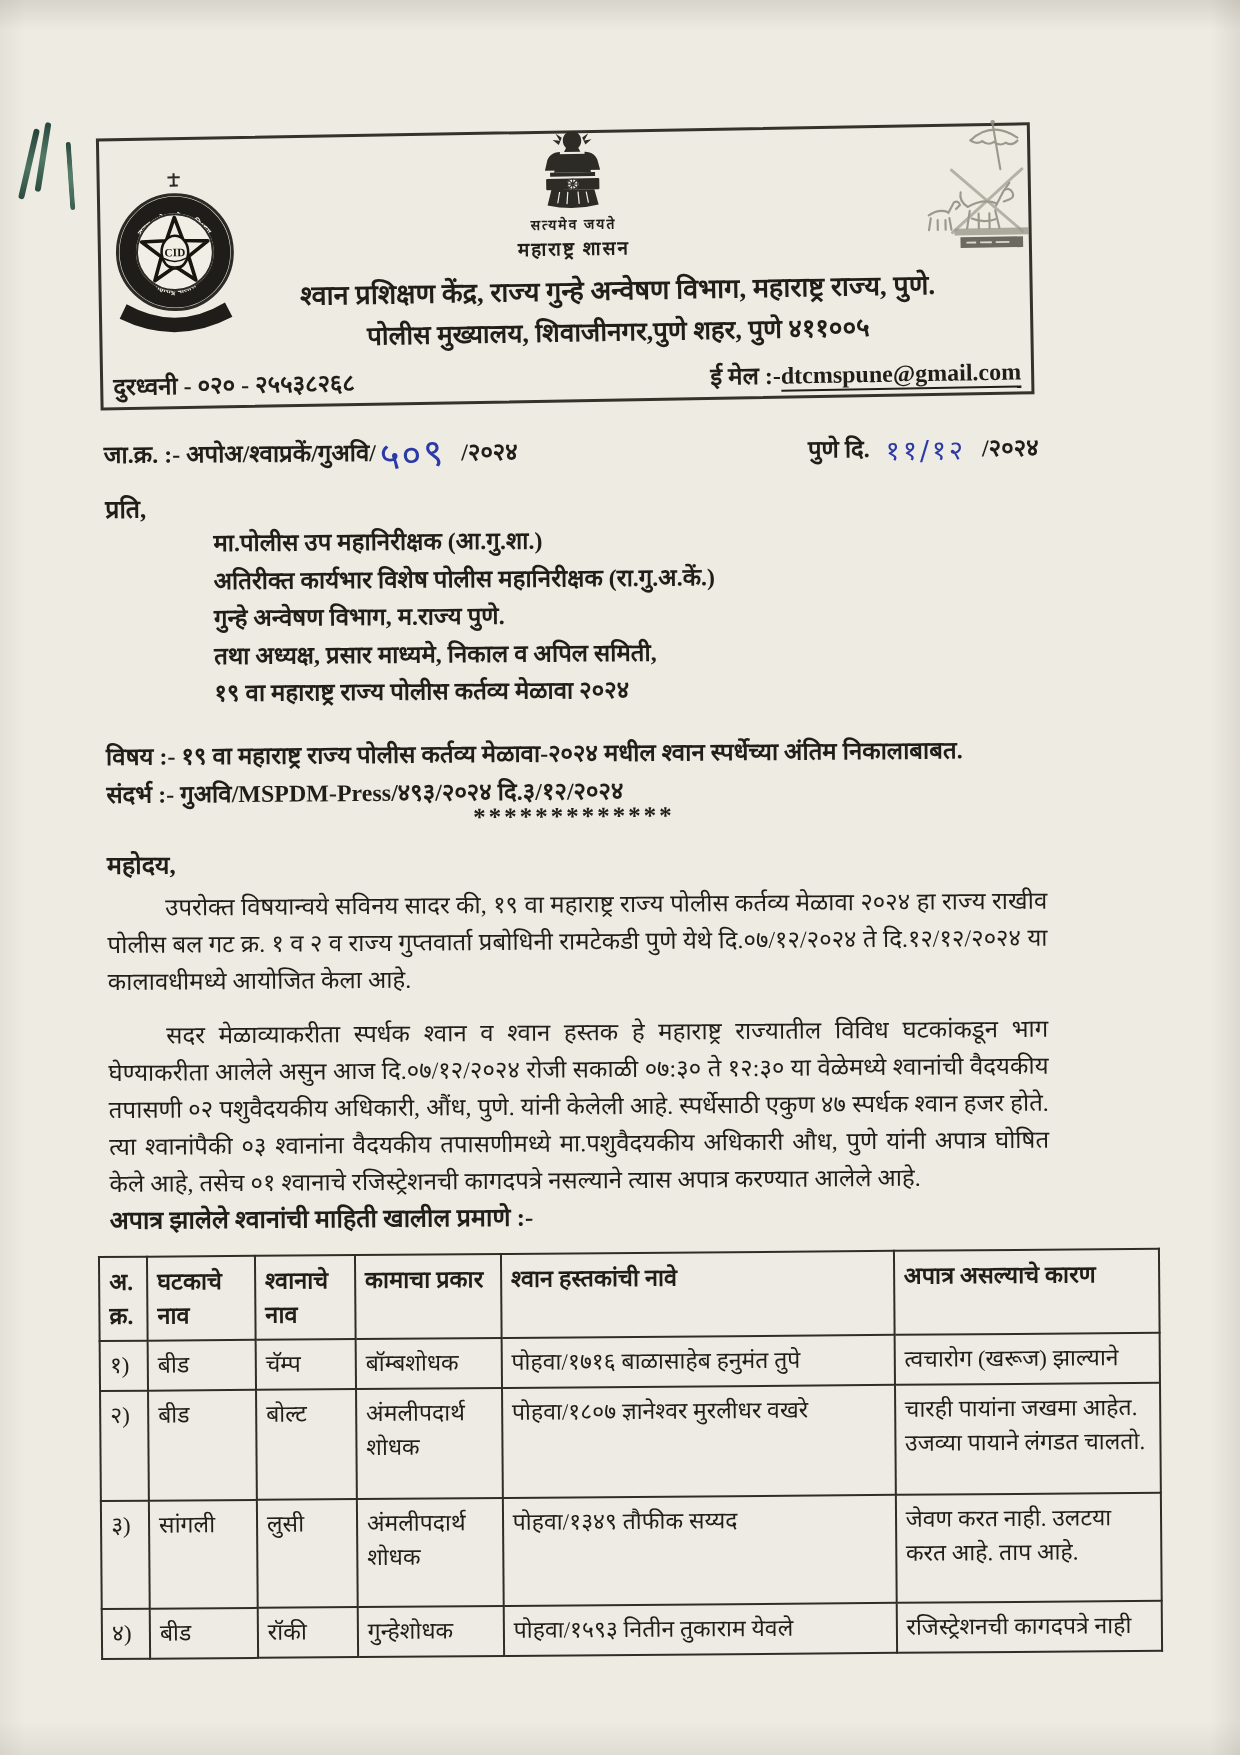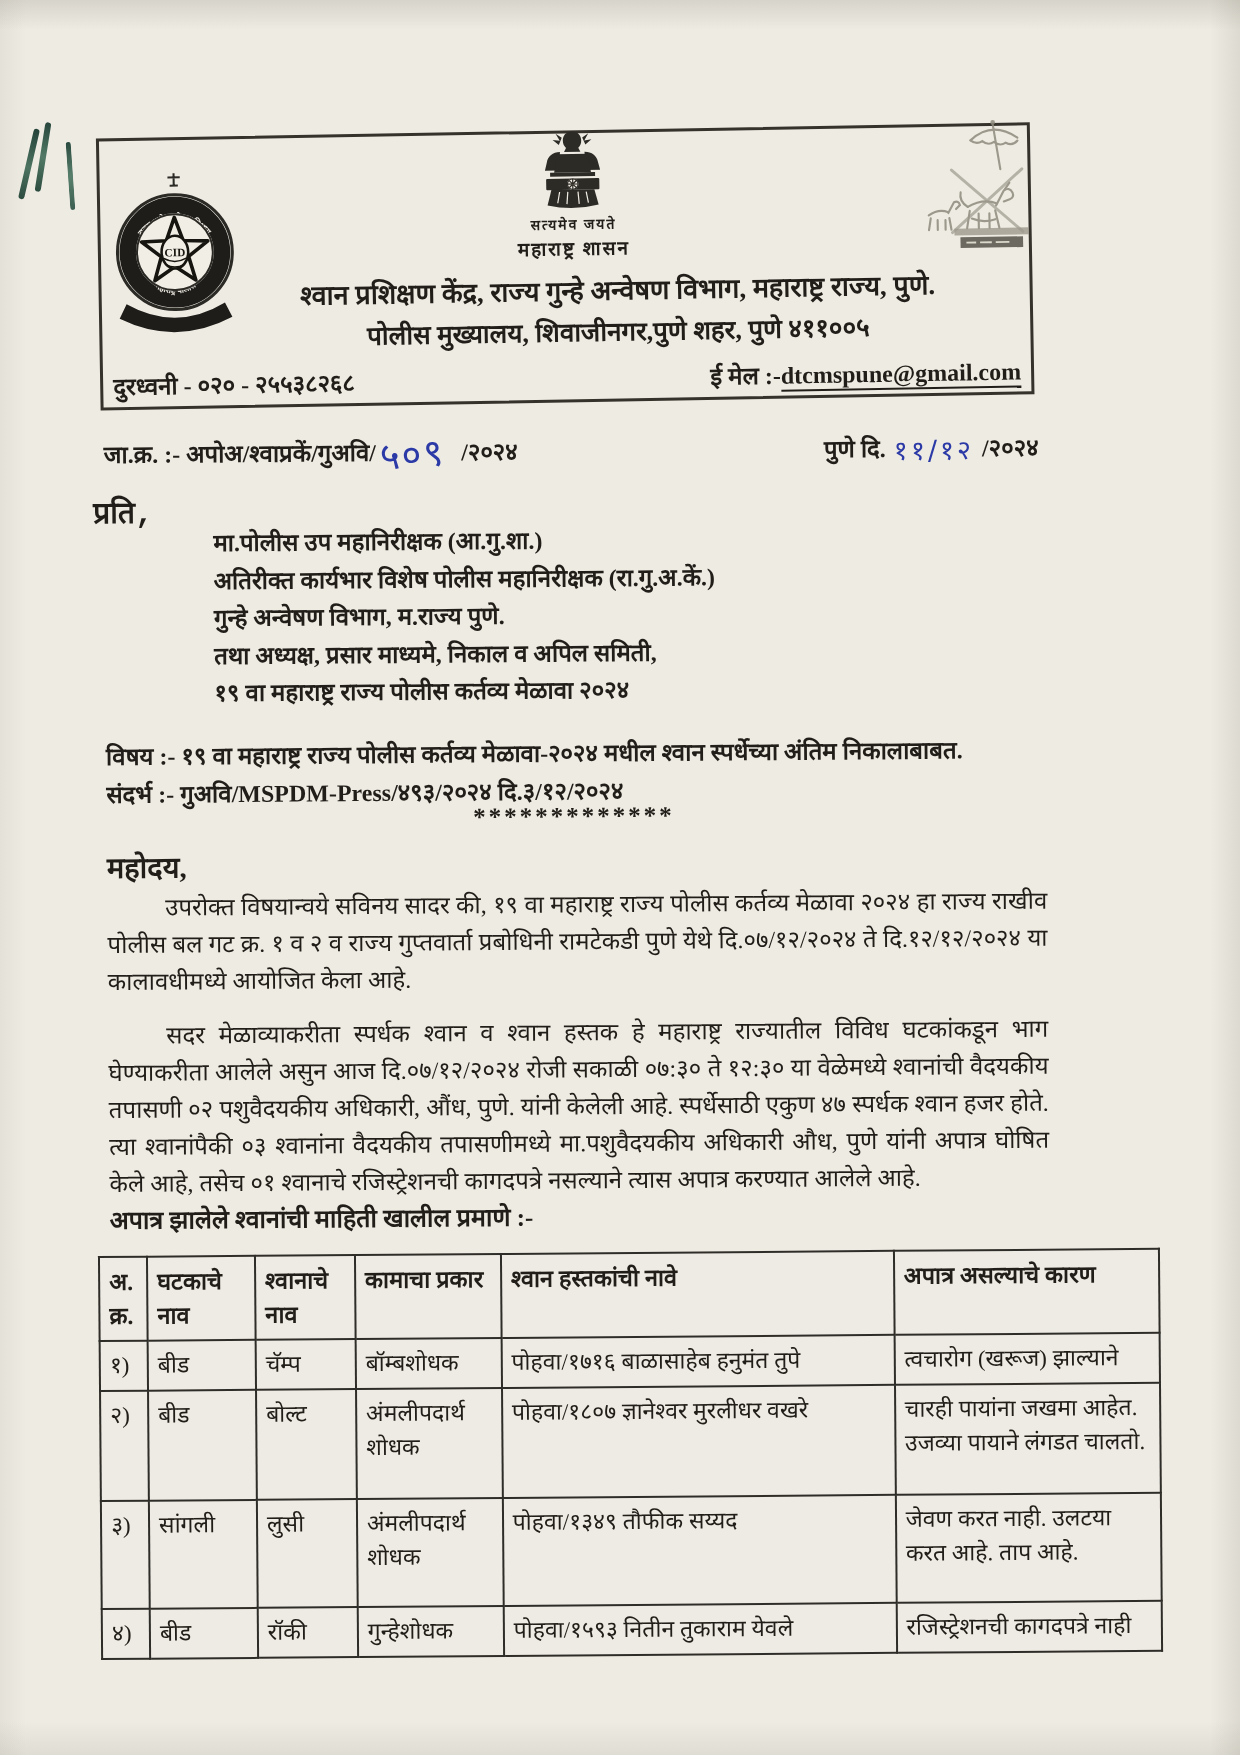--- a/index.html
+++ b/index.html
@@ -55,32 +55,32 @@
 
   
   .ref-row{ position:absolute; left:107px; top:418px; width:935px;
             display:flex; justify-content:space-between; align-items:baseline;
             font-size:24px; font-weight:700; }
   .hand{ color:var(--handwriting-blue,#2b3aa6); font-weight:400;
          font-family:"DejaVu Sans",sans-serif; }
   .hand.big{ font-size:38px; display:inline-block; transform:rotate(-4deg);
              position:relative; top:7px; margin:0 16px 0 4px; letter-spacing:2px; }
   .hand.date{ font-size:27px; display:inline-block; position:relative; top:3px;
-              margin:0 8px; letter-spacing:3px; }
-
-  .prati{ position:absolute; left:96px; top:487px; font-size:30px; font-weight:600;font-family:Liberation Mono, monospace; }
+              margin:0 16px; letter-spacing:3px; }
+
+  .prati{ position:absolute; left:108px; top:487px; font-size:25px; font-weight:600; }
   .recipients{ position:absolute; left:216px; top:522px; font-size:24px;
                font-weight:600; line-height:37.5px; white-space:nowrap; }
 
   .subject{ position:absolute; left:107px; top:735px; font-size:24px;
             font-weight:700; white-space:nowrap; }
   .sandarbh{ position:absolute; left:107px; top:773px; font-size:24px; font-weight:700; }
   .stars{ position:absolute; left:107px; top:802px; width:935px; text-align:center;
           font-size:25px; font-weight:700; letter-spacing:3px; }
-  .greeting{ position:absolute; left:107px; top:843px; font-size:29px; font-weight:600; }
+  .greeting{ position:absolute; left:107px; top:843px; font-size:25px; font-weight:600; }
 
   .para{ position:absolute; left:107px; width:940px; font-size:24px; font-weight:500;
          line-height:37px; text-align:justify; text-indent:58px; }
   .p1{ top:886px; }
   .p2{ top:1014px; }
   .para b{ font-weight:400; }
 
   .table-intro{ position:absolute; left:107px; top:1198px; font-size:25px; font-weight:700; }
 
   table.dq-table{ position:absolute; left:95px; top:1252px; width:1062px;

